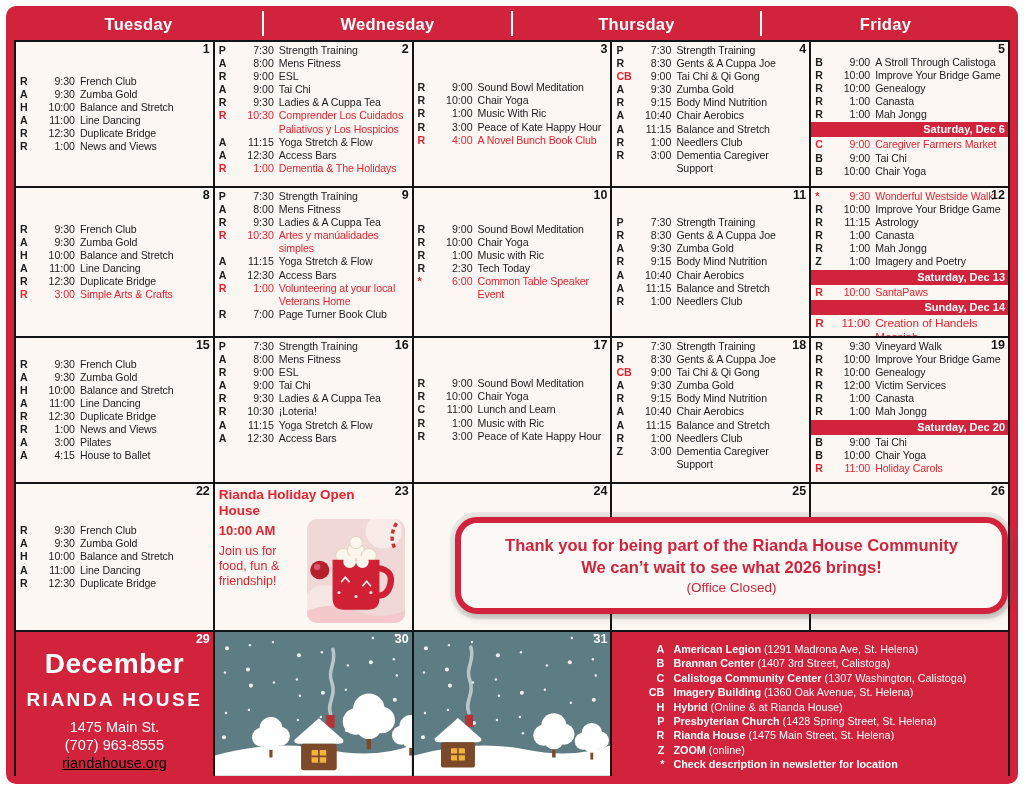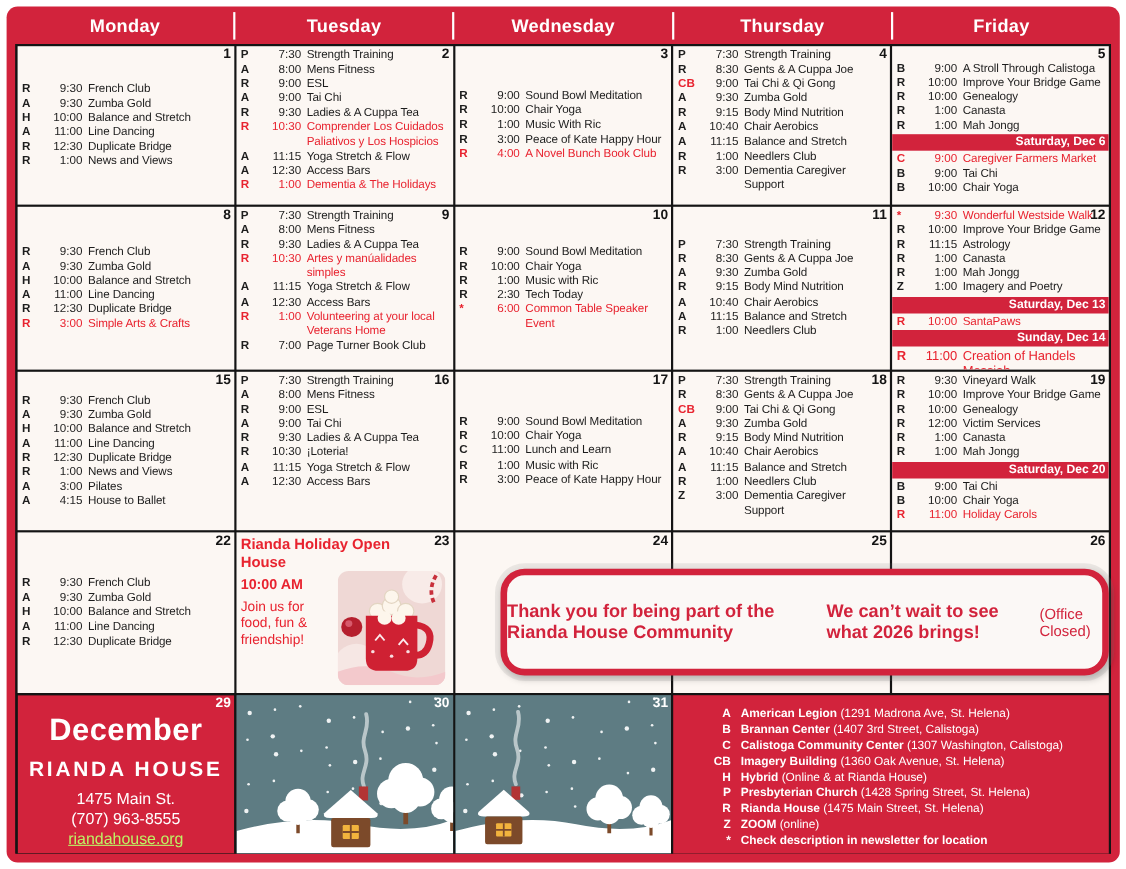--- a/index.html
+++ b/index.html
@@ -36,45 +36,44 @@
   .pleft{flex:0 0 86px;width:86px;}
   .ptime{color:#e8232f;font-weight:700;font-size:13px;margin:4px 0 6px;}
   .ptext{color:#e8232f;font-size:12.5px;line-height:15px;}
   .pimg{margin-left:2px;width:98px;height:104px;border-radius:10px;overflow:hidden;flex:0 0 98px;}
   .pimg svg{display:block;width:100%;height:100%;}
   
   .info{height:100%;box-sizing:border-box;padding-top:16px;text-align:center;color:#fff;background:#d2233c;}
   .month{font-size:28px;font-weight:800;letter-spacing:.5px;}
   .org{font-size:19px;font-weight:700;letter-spacing:2.5px;margin-top:9px;}
   .iaddr{font-size:14.5px;line-height:17.5px;margin-top:8px;}
-  .iweb{font-size:14.5px;text-decoration:underline;color:#bef264;line-height:18px;display:inline-block;text-align:right;}
+  .iweb{font-size:14.5px;text-decoration:underline;color:#000000;line-height:18px;display:inline-block;text-align:right;}
   
   .scene{background:#5e7c83;}
   .scene svg{display:block;width:100%;height:100%;}
   
   .legend{grid-column:span 2;background:#d2233c;color:#fff;padding:10px 4px 4px 26px;box-sizing:border-box;}
   .lrow{display:grid;grid-template-columns:26px auto;column-gap:9px;font-size:10.8px;line-height:14.4px;}
   .lcode{font-weight:700;text-align:right;}
   .lname{font-weight:700;}
   .laddr{font-weight:400;}
   
   .notice{position:absolute;left:449px;top:511px;width:553px;height:97px;background:#fbf8f6;
-          border:6px solid #d2233c;border-radius:22px;box-sizing:border-box;display:flex;flex-direction:row;
+          border:6px solid #d2233c;border-radius:22px;box-sizing:border-box;display:flex;flex-direction:column;
           justify-content:center;align-items:center;gap:3px;z-index:6;
           box-shadow:0 0 0 5px rgba(130,130,130,.14), 2px 3px 7px rgba(0,0,0,.25);}
   .n1{color:#d2233c;font-weight:700;font-size:16.5px;}
   .n3{color:#d2233c;font-size:13.5px;}
 </style>
 </head>
 <body>
 
 <div class="page">
   <div class="frame">
     <div class="whead" id="whead">
-        <div class="hcell">Monday</div>
         <div class="hcell">Tuesday</div>
         <div class="hcell">Wednesday</div>
         <div class="hcell">Thursday</div>
         <div class="hcell">Friday</div>
       </div>
     <div class="grid" id="grid">
         <div class="cell">
           <span class="daynum">1</span>
           <div class="evw center">
             <div class="ev">

